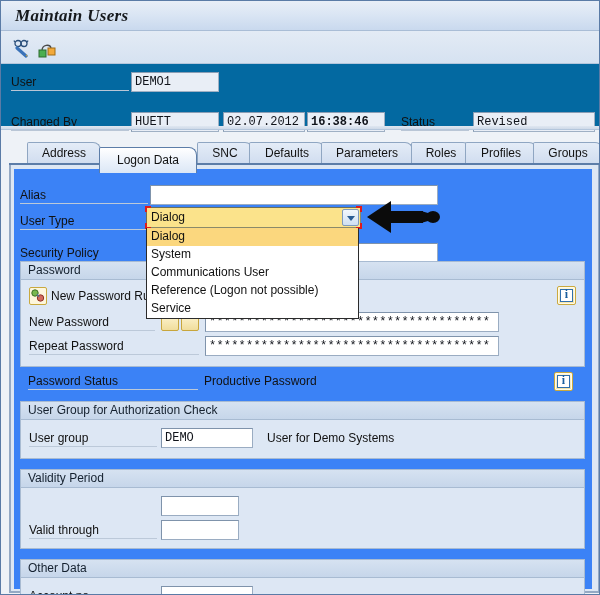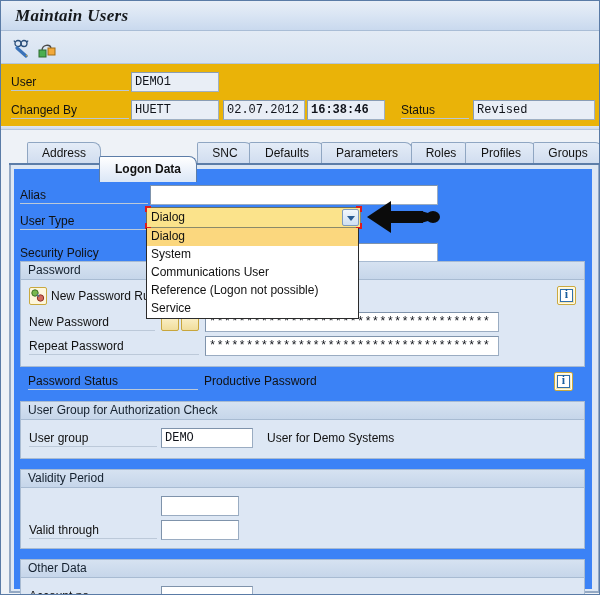--- a/index.html
+++ b/index.html
@@ -39,21 +39,21 @@
     position: absolute; left: 0; top: 30px; width: 598px; height: 33px;
     background: linear-gradient(to bottom, #e3ebf5 0%, #d6e2f1 100%);
     border-bottom: 1px solid #b4c6dc;
   }
   .tbtn { position: absolute; top: 7px; width: 20px; height: 20px; cursor: pointer; }
   .tbtn svg { display: block; }
 
   
   .hdr {
     position: absolute; left: 0; top: 63px; width: 598px; height: 66px;
-    background: #eab308;
+    background: #0369a1;
   }
   .hdr-row { position: absolute; left: 0; width: 598px; height: 22px; }
   .hdr-label {
     position: absolute; top: 3px; font-size: 12px; color: #111;
     border-bottom: 1px solid #b9c6d6; padding-bottom: 1px;
   }
   .ro-field {
     position: absolute; top: 0; height: 20px;
     background: #e9eef6;
     border: 1px solid #9fb0c4;
@@ -78,24 +78,24 @@
     border: 1px solid #8fa6c2;
     border-bottom: none;
     border-radius: 2px 8px 0 0;
     font-size: 12px; color: #111;
     line-height: 21px; text-align: center;
     cursor: pointer; white-space: nowrap;
     transform: skewX(0deg);
   }
   .tab .tlabel { display: block; padding: 0 4px; }
   .tab.active {
-    top: 17px; height: 26px; line-height: 25px;
+    top: 8px; height: 26px; line-height: 25px;
     background: linear-gradient(to bottom,#ffffff 0%, #e9f0fa 60%, #dbe7f6 100%);
     border-color: #5c7da8; border-bottom: none; z-index: 5;
-    font-weight: bold;
+    font-weight: normal;
   }
   .tabline {
     position: absolute; left: 8px; top: 162px; width: 590px; height: 2px;
     background: #5c7da8;
   }
 
   
   .tabbody {
     position: absolute; left: 8px; top: 164px; width: 590px; height: 428px;
     background: #dde7f4;
@@ -248,21 +248,21 @@
         <rect x="11" y="10" width="7" height="7" fill="#f2a93b" stroke="#a06c16" stroke-width="1"></rect>
       </svg>
     </div>
   </div>
 
   <div class="hdr">
     <div class="hdr-row" style="top:8px;">
       <span class="hdr-label" style="left:10px; width:118px;">User</span>
       <span class="ro-field" style="left:130px; width:88px;">DEMO1</span>
     </div>
-    <div class="hdr-row" style="top:36px;">
+    <div class="hdr-row" style="top:48px;">
       <span class="hdr-label" style="left:10px; width:118px;">Changed By</span>
       <span class="ro-field" style="left:130px; width:88px;">HUETT</span>
       <span class="ro-field" style="left:222px; width:82px;">02.07.2012</span>
       <span class="ro-field" style="left:306px; width:78px;font-weight:bold;">16:38:46</span>
       <span class="hdr-label" style="left:400px; width:68px;">Status</span>
       <span class="ro-field" style="left:472px; width:122px;">Revised</span>
     </div>
     <div class="hdr-sep"></div>
   </div>
 

